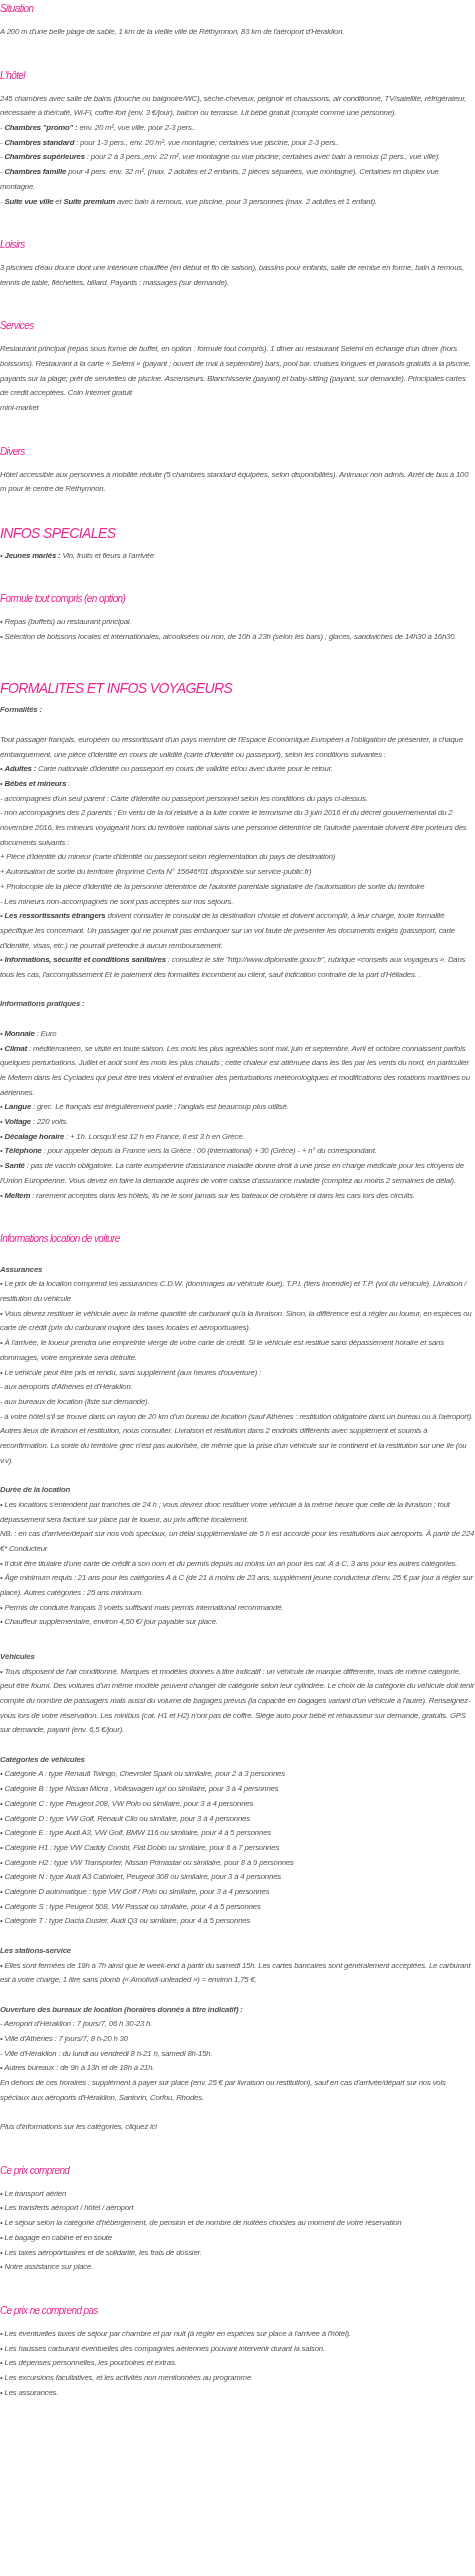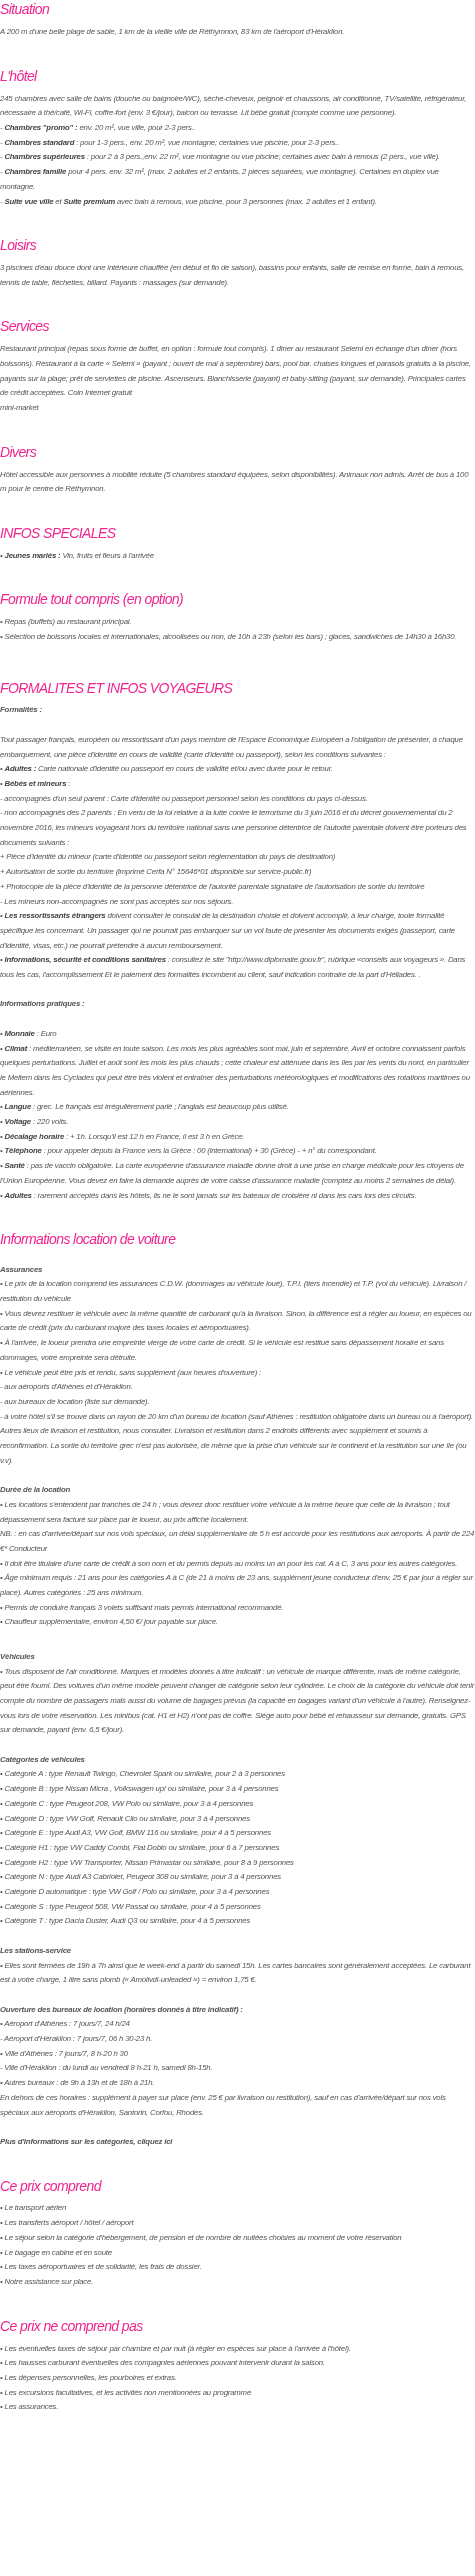--- a/index.html
+++ b/index.html
@@ -11,33 +11,33 @@
     line-height: 14.7px;
     font-style: italic;
     letter-spacing: -0.2px;
   }
   .page { padding: 0 0 12.5px 0; }
   h2.sec {
     color: #f0258f;
     font-family: "Liberation Sans Narrow", "Liberation Sans", "DejaVu Sans", sans-serif;
     font-style: italic;
     font-weight: normal;
-    font-size: 14px;
+    font-size: 10px;
     line-height: 16.3px;
     margin: 0 0 7.5px 0;
     letter-spacing: -0.6px;
   }
   h2.sec.upper { font-size: 14px; }
   p { margin: 0; }
   .section { margin-bottom: 28px; }
   .section.first { margin-top: 1.3px; }
   b, .b { font-weight: bold; color: #444; }
   .sub { font-weight: bold; color: #555; margin: 0; }
   .blank { height: 14.7px; }
-  .link { font-weight: bold; color: #555; cursor: pointer; text-decoration: none; }
+  .link { font-weight: normal; color: #555; cursor: pointer; text-decoration: none; }
 </style>
 </head>
 <body>
 
 <div class="page">
 
   <div class="section first">
     <h2 class="sec">Situation</h2>
     <p>A 200 m d'une belle plage de sable, 1 km de la vieille ville de Réthymnon, 83 km de l'aéroport d'Héraklion.</p>
   </div>
@@ -97,21 +97,21 @@
     <div class="blank"></div>
     <p class="sub">Informations pratiques :</p>
     <div class="blank"></div>
     <p>• <b>Monnaie</b><span> : Euro</span></p>
     <p>• <b>Climat</b><span> : méditerranéen, se visite en toute saison. Les mois les plus agréables sont mai, juin et septembre. Avril et octobre connaissent parfois quelques perturbations. Juillet et août sont les mois les plus chauds ; cette chaleur est atténuée dans les îles par les vents du nord, en particulier le Meltem dans les Cyclades qui peut être très violent et entraîner des perturbations météorologiques et modifications des rotations maritimes ou aériennes.</span></p>
     <p>• <b>Langue</b><span> : grec. Le français est irrégulièrement parlé ; l'anglais est beaucoup plus utilisé.</span></p>
     <p>• <b>Voltage</b><span> : 220 volts.</span></p>
     <p>• <b>Décalage horaire</b><span> : + 1h. Lorsqu'il est 12 h en France, il est 3 h en Grèce.</span></p>
     <p>• <b>Téléphone</b><span> : pour appeler depuis la France vers la Grèce : 00 (international) + 30 (Grèce) - + n° du correspondant.</span></p>
     <p>• <b>Santé</b><span> : pas de vaccin obligatoire. La carte européenne d'assurance maladie donne droit à une prise en charge médicale pour les citoyens de l'Union Européenne. Vous devez en faire la demande auprès de votre caisse d'assurance maladie (comptez au moins 2 semaines de délai).</span></p>
-    <p>• <b>Adultes</b><span> : rarement acceptés dans les hôtels, ils ne le sont jamais sur les bateaux de croisière ni dans les cars lors des circuits.</span></p>
+    <p>• <b>Meltem</b><span> : rarement acceptés dans les hôtels, ils ne le sont jamais sur les bateaux de croisière ni dans les cars lors des circuits.</span></p>
   </div>
 
   <div class="section">
     <h2 class="sec">Informations location de voiture</h2>
     <div class="blank" style="height:7.5px;"></div>
     <p class="sub">Assurances</p>
     <p>• Le prix de la location comprend les assurances C.D.W. (dommages au véhicule loué), T.P.I. (tiers incendie) et T.P. (vol du véhicule). Livraison / restitution du véhicule</p>
     <p>• Vous devrez restituer le véhicule avec la même quantité de carburant qu'à la livraison. Sinon, la différence est à régler au loueur, en espèces ou carte de crédit (prix du carburant majoré des taxes locales et aéroportuaires).</p>
     <p>• À l'arrivée, le loueur prendra une empreinte vierge de votre carte de crédit. Si le véhicule est restitué sans dépassement horaire et sans dommages, votre empreinte sera détruite.</p>
     <p>• Le véhicule peut être pris et rendu, sans supplément (aux heures d'ouverture) :</p>
@@ -142,21 +142,20 @@
     <p>• Catégorie H2 : type VW Transporter, Nissan Primastar ou similaire, pour 8 à 9 personnes</p>
     <p>• Catégorie N : type Audi A3 Cabriolet, Peugeot 308 ou similaire, pour 3 à 4 personnes</p>
     <p>• Catégorie D automatique : type VW Golf / Polo ou similaire, pour 3 à 4 personnes</p>
     <p>• Catégorie S : type Peugeot 508, VW Passat ou similaire, pour 4 à 5 personnes</p>
     <p>• Catégorie T : type Dacia Duster, Audi Q3 ou similaire, pour 4 à 5 personnes</p>
     <div class="blank"></div>
     <p class="sub">Les stations-service</p>
     <p>• Elles sont fermées de 19h à 7h ainsi que le week-end à partir du samedi 15h. Les cartes bancaires sont généralement acceptées. Le carburant est à votre charge, 1 litre sans plomb (« Amolivdi-unleaded ») = environ 1,75 €.</p>
     <div class="blank"></div>
     <p class="sub">Ouverture des bureaux de location (horaires donnés à titre indicatif) :</p>
-    <p>• Aéroport d'Athènes : 7 jours/7, 24 h/24</p>
     <p>- Aéroport d'Héraklion : 7 jours/7, 06 h 30-23 h.</p>
     <p>• Ville d'Athènes : 7 jours/7, 8 h-20 h 30</p>
     <p>- Ville d'Héraklion : du lundi au vendredi 8 h-21 h, samedi 8h-15h.</p>
     <p>• Autres bureaux : de 9h à 13h et de 18h à 21h.</p>
     <p>En dehors de ces horaires : supplément à payer sur place (env. 25 € par livraison ou restitution), sauf en cas d'arrivée/départ sur nos vols spéciaux aux aéroports d'Héraklion, Santorin, Corfou, Rhodes.</p>
     <div class="blank"></div>
     <p><a class="link">Plus d'informations sur les catégories, cliquez ici</a></p>
   </div>
 
   <div class="section">

